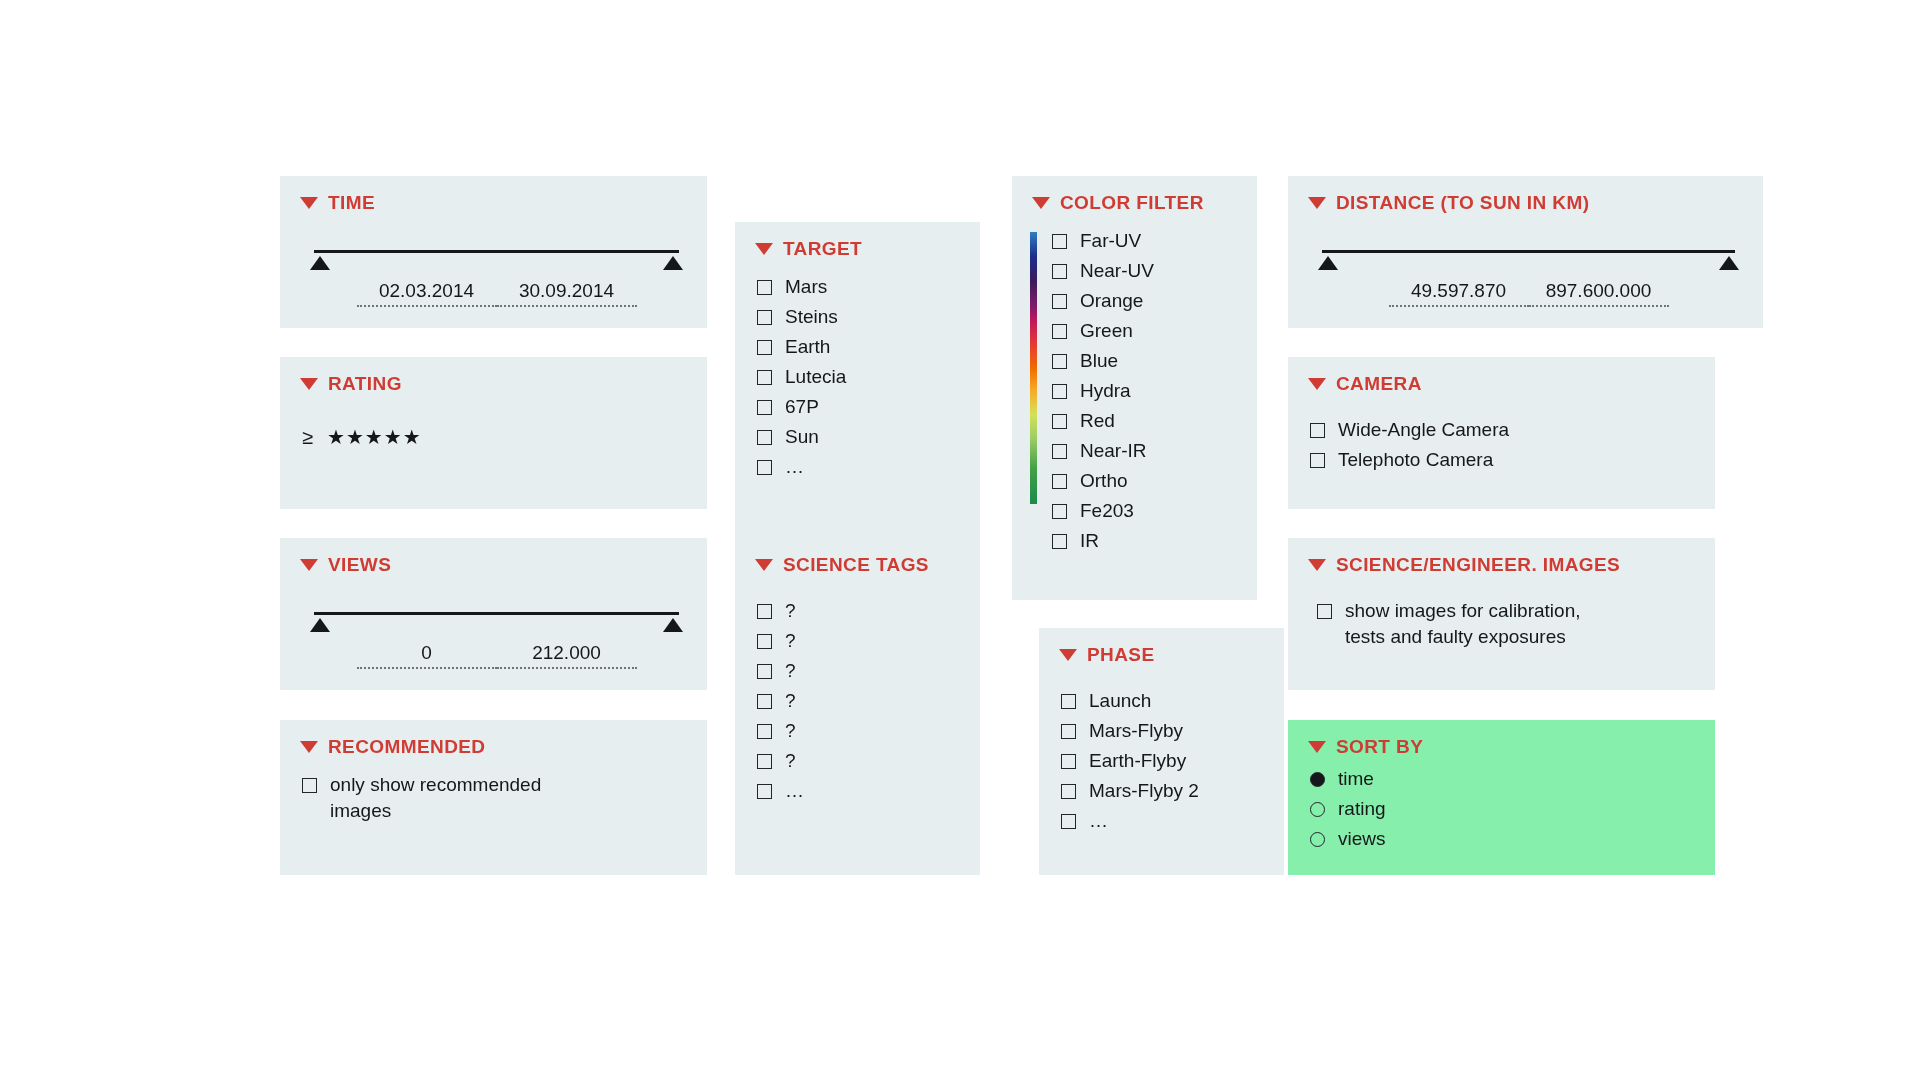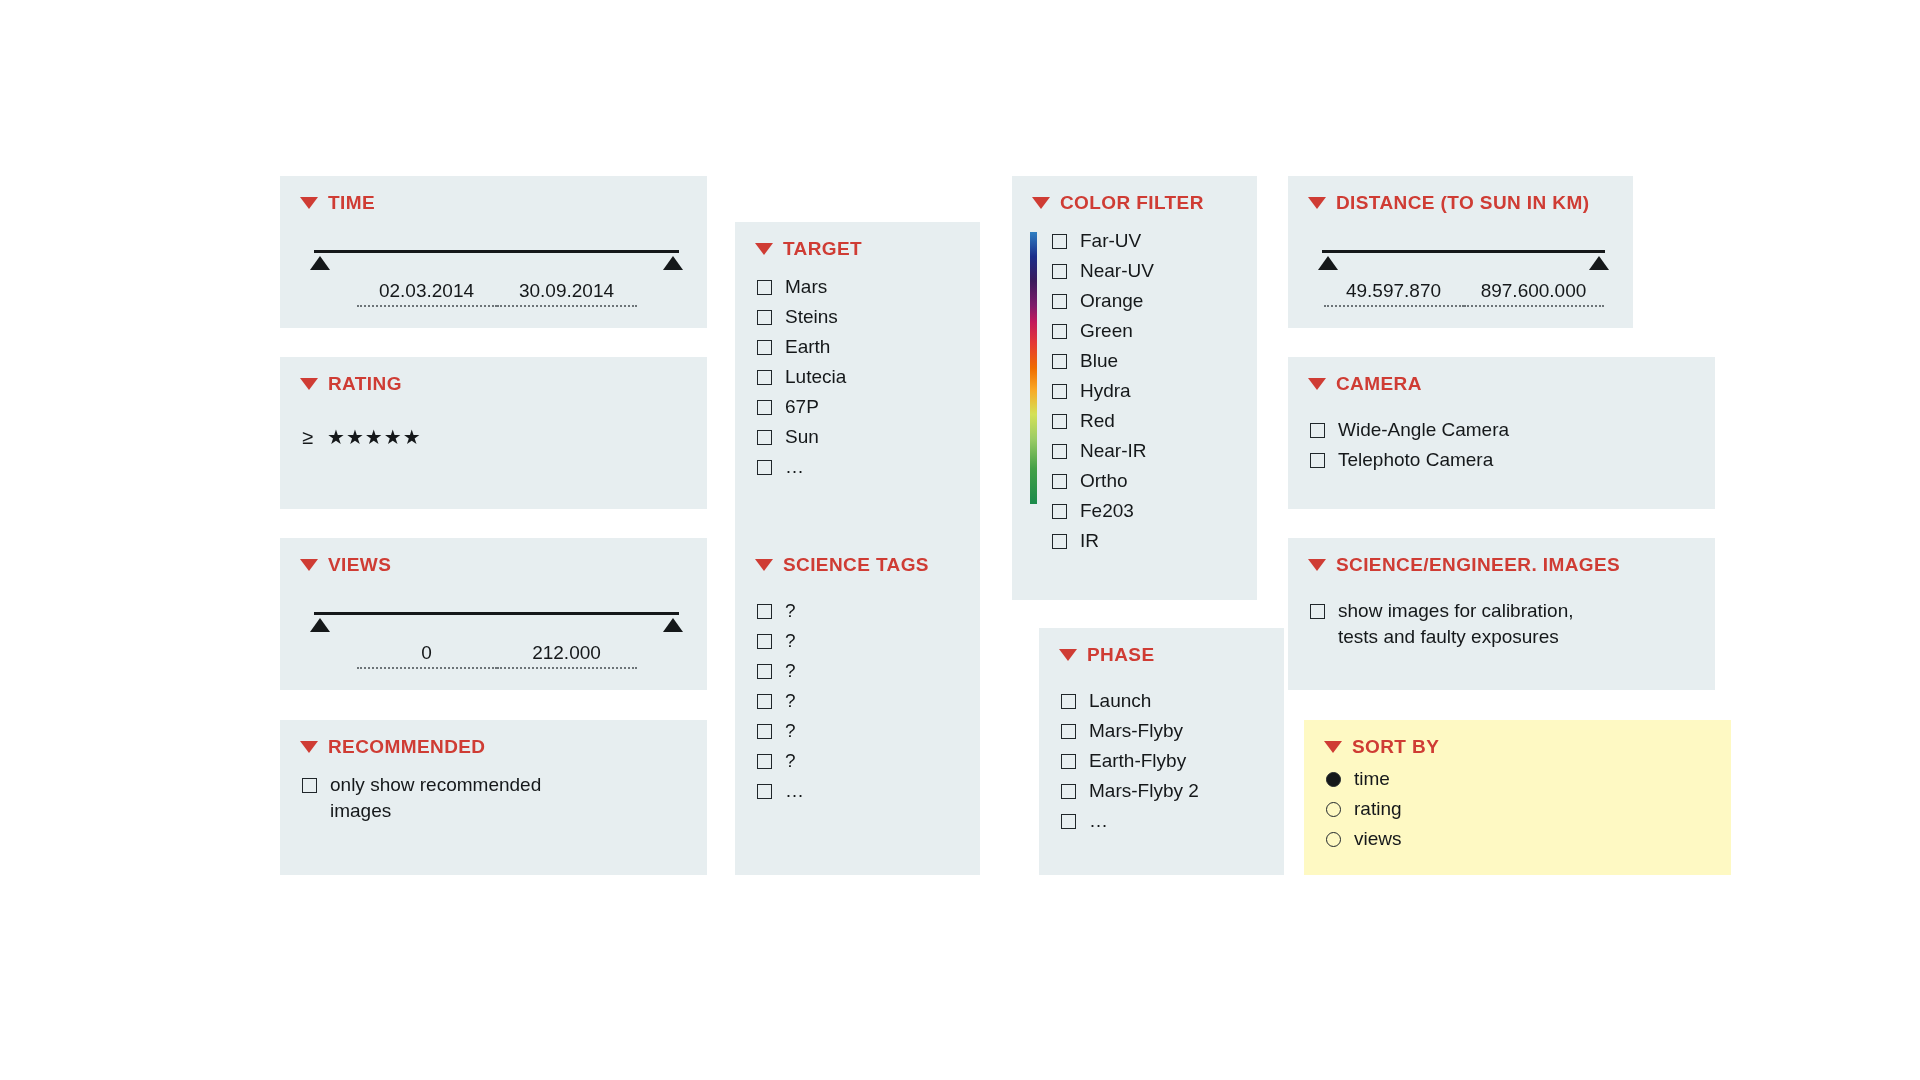--- a/index.html
+++ b/index.html
@@ -14,22 +14,21 @@
     position: relative;
     width: 1920px;
     height: 1080px;
   }
   .panel {
     position: absolute;
     background: #e7eef0;
     box-sizing: border-box;
   }
   .panel.highlight {
-    background: #fef9c3;
-    margin-left: 16px;
+    background: #86efac;
   }
   .panel-head {
     display: flex;
     align-items: center;
     gap: 10px;
     padding: 16px 20px 0 20px;
   }
   .tri {
     width: 0;
     height: 0;
@@ -388,21 +387,21 @@
             <span class="cb-label">Mars-Flyby 2</span>
           </div>
         <div class="cb-row">
             <span class="box"></span>
             <span class="cb-label">…</span>
           </div>
       </div>
     </div>
   </div>
 
-  <div class="panel" style="left:1288px; top:176px; width:345px; height:152px;">
+  <div class="panel" style="left:1288px; top:176px; width:475px; height:152px;">
     <div class="panel-head">
       <span class="tri"></span>
       <span class="panel-title">DISTANCE (TO SUN IN KM)</span>
     </div>
     <div class="panel-body">
       <div class="slider">
         <div class="track"></div>
         <div class="handle left"></div>
         <div class="handle right"></div>
         <div class="vals">
@@ -430,21 +429,21 @@
           </div>
       </div>
     </div>
   </div>
 
   <div class="panel" style="left:1288px; top:538px; width:427px; height:152px;">
     <div class="panel-head">
       <span class="tri"></span>
       <span class="panel-title">SCIENCE/ENGINEER. IMAGES</span>
     </div>
-    <div class="panel-body" style="padding-top:22px;">
+    <div class="panel-body" style="padding-top:22px;margin-left:7px;">
       <div class="cb-list">
         <div class="cb-row">
             <span class="box"></span>
             <span class="cb-label">show images for calibration,
 tests and faulty exposures</span>
           </div>
       </div>
     </div>
   </div>
 

